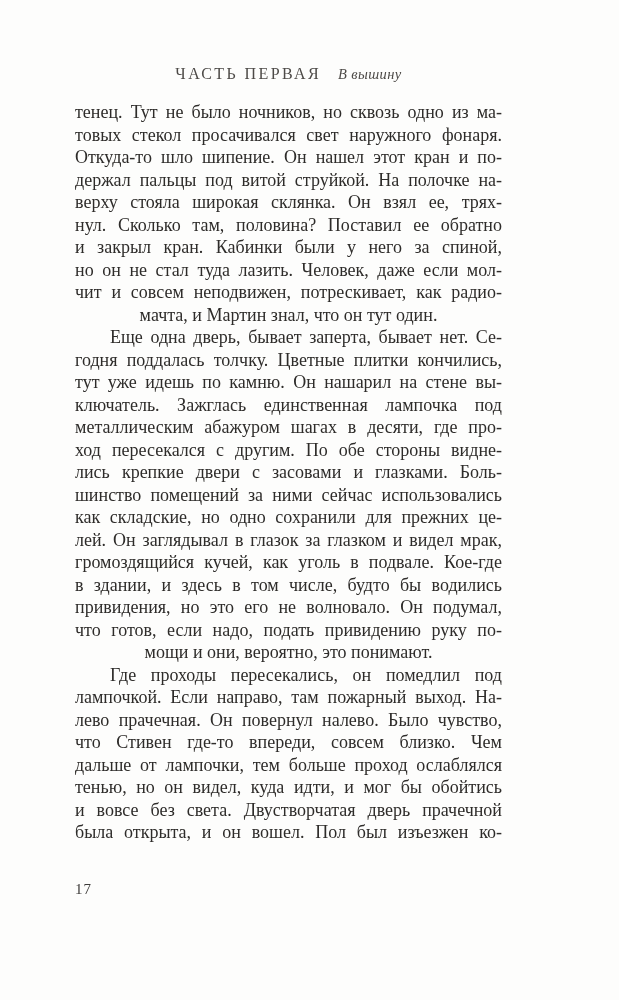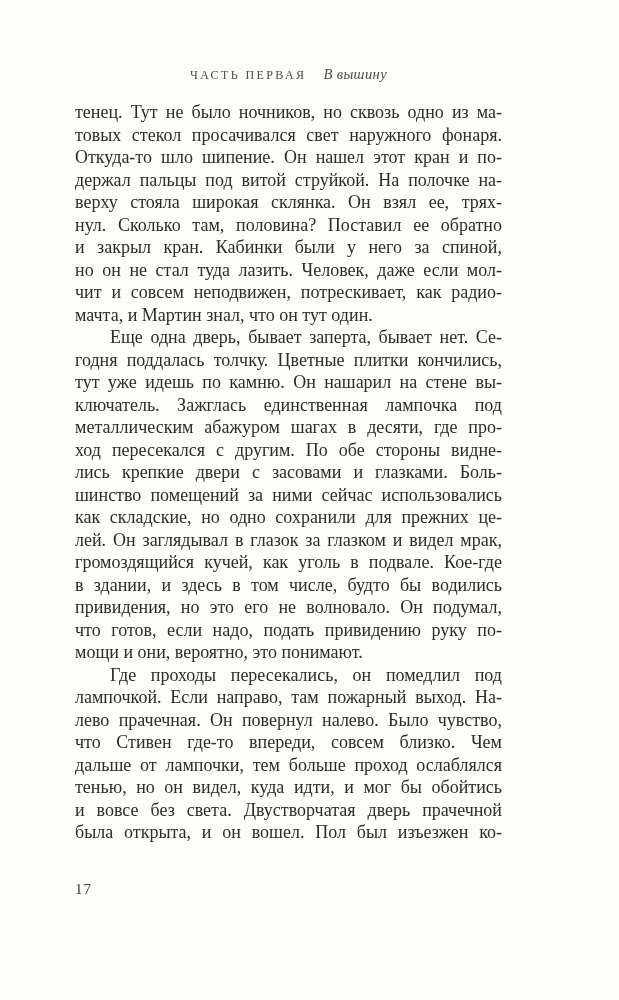--- a/index.html
+++ b/index.html
@@ -19,21 +19,21 @@
   .running-header {
     position: absolute;
     top: 65px;
     left: 75px;
     width: 427px;
     text-align: center;
     white-space: nowrap;
     color: #4d4a47;
   }
   .part-label {
-    font-size: 12px;
+    font-size: 16px;
     letter-spacing: 2.4px;
     text-transform: uppercase;
   }
   .part-title {
     font-size: 14.5px;
     font-style: italic;
     letter-spacing: 0.4px;
     margin-left: 17px;
   }
   .text-block {
@@ -41,20 +41,21 @@
     top: 101px;
     left: 75px;
     width: 427px;
     font-size: 18px;
     line-height: 22.5px;
   }
   .paragraph { margin: 0; font-family: Liberation Serif, serif; }
   .line {
     min-height: 22.5px;
     white-space: normal;
+    text-align: center;
   }
   .line.just {
     text-align: justify;
     text-align-last: justify;
   }
   .line.indent {
     text-indent: 35px;
   }
   .folio {
     position: absolute;

